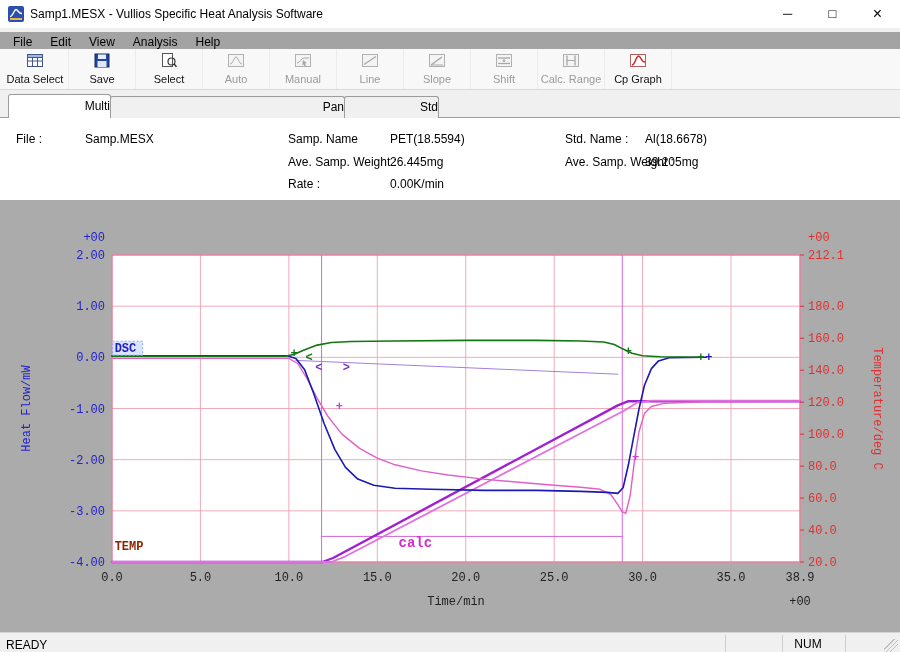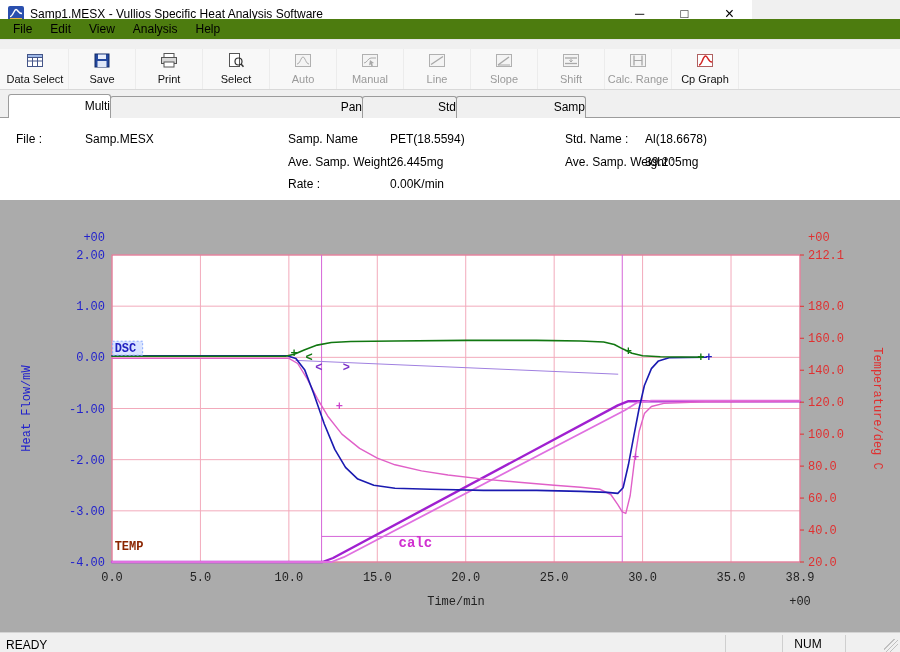--- a/index.html
+++ b/index.html
@@ -1,40 +1,40 @@
 <!DOCTYPE html>
 <html><head>
 <meta charset="utf-8">
 <style>
   html,body{margin:0;padding:0;}
   body{width:900px;height:652px;position:relative;overflow:hidden;
        font-family:"Liberation Sans",sans-serif;font-size:12px;color:#000;background:#f0f0f0;}
   
-  .titlebar{position:absolute;top:0;left:0;width:752px;height:28px;background:#fff;}
+  .titlebar{position:absolute;top:0;left:0;width:900px;height:28px;background:#fff;}
   .app-icon{position:absolute;left:8px;top:6px;width:16px;height:16px;}
   .title-text{position:absolute;left:30px;top:0;line-height:28px;font-size:12px;white-space:nowrap;}
   .win-controls{position:absolute;right:0;top:0;height:28px;display:flex;}
   .win-btn{width:45px;height:28px;line-height:28px;text-align:center;font-size:13px;cursor:default;}
   
-  .menubar{position:absolute;top:19px;left:0;width:900px;height:21px;background:#4d7c0f;
+  .menubar{position:absolute;top:32px;left:0;width:900px;height:21px;background:#a3a3a3;
            display:flex;align-items:center;padding-left:4px;box-sizing:border-box;border-bottom:1px solid #e4e4e4;}
   .menu-item{padding:2px 9px;}
   
   .toolbar{position:absolute;top:49px;left:0;width:900px;height:41px;background:#f8f8f8;
            border-bottom:1px solid #d9d9d9;display:flex;padding-left:2px;box-sizing:border-box;}
   .tbtn{width:67px;height:40px;display:flex;flex-direction:column;align-items:center;
         padding-top:3px;box-sizing:border-box;border-right:1px solid #ececec;}
   .tbtn .tlabel{font-size:11px;white-space:nowrap;margin-top:1px;color:#111;}
   .tbtn.disabled .tlabel{color:#9a9a9a;}
   
   .tabstrip{position:absolute;top:94px;left:8px;height:24px;display:flex;align-items:flex-end;z-index:3;}
   .tab{height:22px;line-height:21px;text-align:right;background:#f0f0f0;border:1px solid #9c9c9c;
        border-bottom:none;border-radius:3px 3px 0 0;box-sizing:border-box;margin-right:-1px;}
   .tab.active{height:24px;line-height:23px;background:#fff;z-index:4;position:relative;}
-  .w-multi{width:103px}.w-pan{width:253px}.w-std{width:95px}.w-samp{width:130px}
+  .w-multi{width:103px}.w-pan{width:235px}.w-std{width:95px}.w-samp{width:130px}
   .content-panel{position:absolute;top:117px;left:0;width:900px;height:83px;background:#fff;
                  border-top:1px solid #9c9c9c;box-sizing:border-box;z-index:2;}
   .fld{position:absolute;white-space:nowrap;text-align:center;}
   
   .chart-region{position:absolute;top:200px;left:0;width:900px;height:432px;background:#ababab;}
   .chart-region svg{display:block;}
   
   .statusbar{position:absolute;top:632px;left:0;width:900px;height:24px;background:#f0f0f0;
              border-top:1px solid #d4d4d4;display:flex;align-items:center;box-sizing:border-box;}
   .status-ready{padding-left:6px;flex:1;}
@@ -89,30 +89,20 @@
           <rect x="4" y="2" width="14" height="13" fill="#23479e" stroke="#122a66"></rect>
           <rect x="7" y="2.5" width="8" height="4.5" fill="#e8eefc"></rect>
           <rect x="6.5" y="9" width="9" height="6" fill="#dfe7f8"></rect>
         </svg>
     </span>
     <span class="tlabel">Save</span>
   </div>
   <div class="tbtn">
     <span>
       <svg width="22" height="17" viewBox="0 0 22 17">
-          <rect x="6" y="1.5" width="10" height="4" fill="#fff" stroke="#555"></rect>
-          <rect x="3.5" y="5.5" width="15" height="6" fill="#d8d8d8" stroke="#555"></rect>
-          <rect x="6" y="10" width="10" height="5" fill="#fff" stroke="#555"></rect>
-        </svg>
-    </span>
-    <span class="tlabel">Print</span>
-  </div>
-  <div class="tbtn">
-    <span>
-      <svg width="22" height="17" viewBox="0 0 22 17">
           <rect x="4.5" y="1.5" width="10" height="13" fill="#fff" stroke="#555"></rect>
           <circle cx="13.5" cy="9.5" r="3.5" fill="none" stroke="#333" stroke-width="1.2"></circle>
           <line x1="16" y1="12" x2="18.5" y2="14.8" stroke="#333" stroke-width="1.5"></line>
         </svg>
     </span>
     <span class="tlabel">Select</span>
   </div>
   <div class="tbtn disabled">
     <span>
       <svg width="22" height="17" viewBox="0 0 22 17">
@@ -181,21 +171,20 @@
         </svg>
     </span>
     <span class="tlabel">Cp Graph</span>
   </div>
 </div>
 
 <div class="tabstrip">
   <div class="tab active w-multi">Multi</div>
   <div class="tab w-pan">Pan</div>
   <div class="tab w-std">Std</div>
-  <div class="tab w-samp">Samp</div>
 </div>
 
 <div class="content-panel">
   <span class="fld" style="left:16px;top:14px">File :</span>
   <span class="fld" style="left:85px;top:14px">Samp.MESX</span>
   <span class="fld" style="left:288px;top:14px">Samp. Name</span>
   <span class="fld" style="left:390px;top:14px">PET(18.5594)</span>
   <span class="fld" style="left:565px;top:14px">Std. Name :</span>
   <span class="fld" style="left:645px;top:14px">Al(18.6678)</span>
   <span class="fld" style="left:288px;top:37px">Ave. Samp. Weight :</span>

